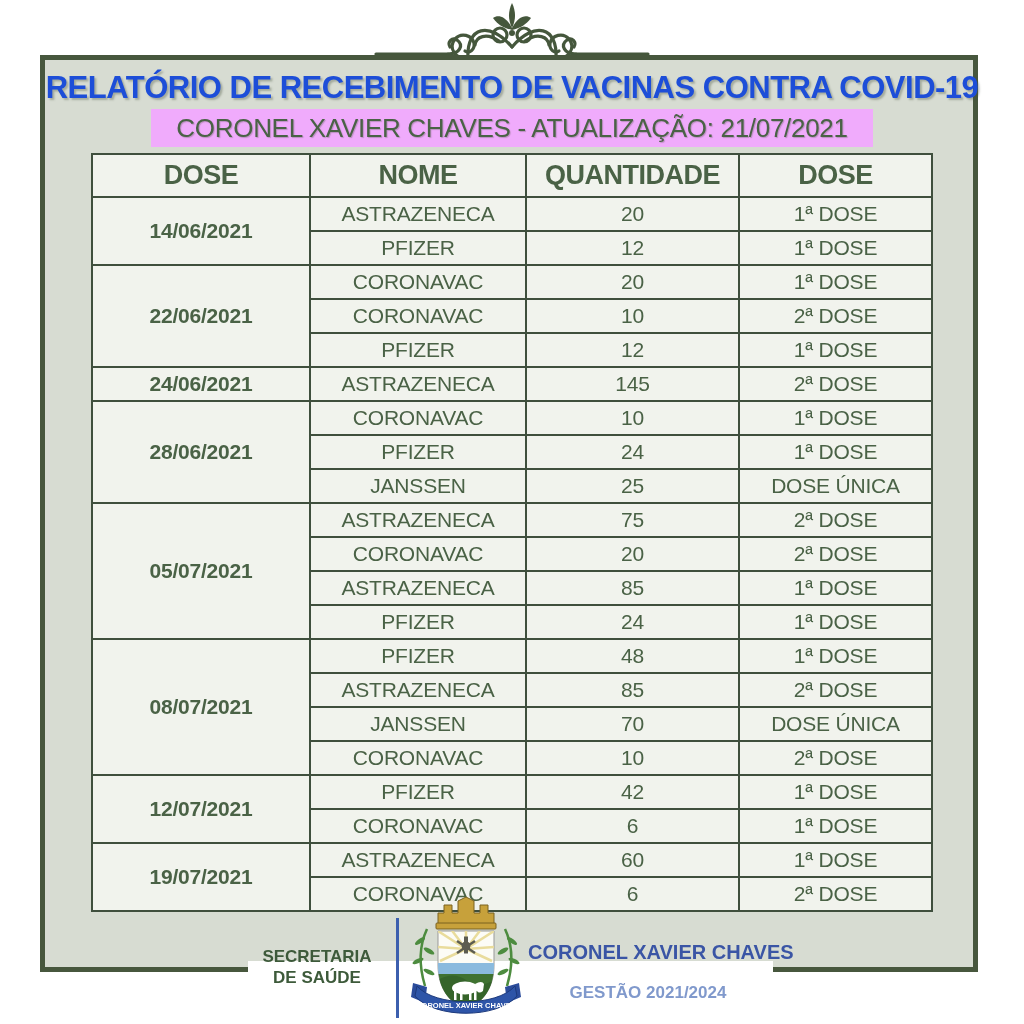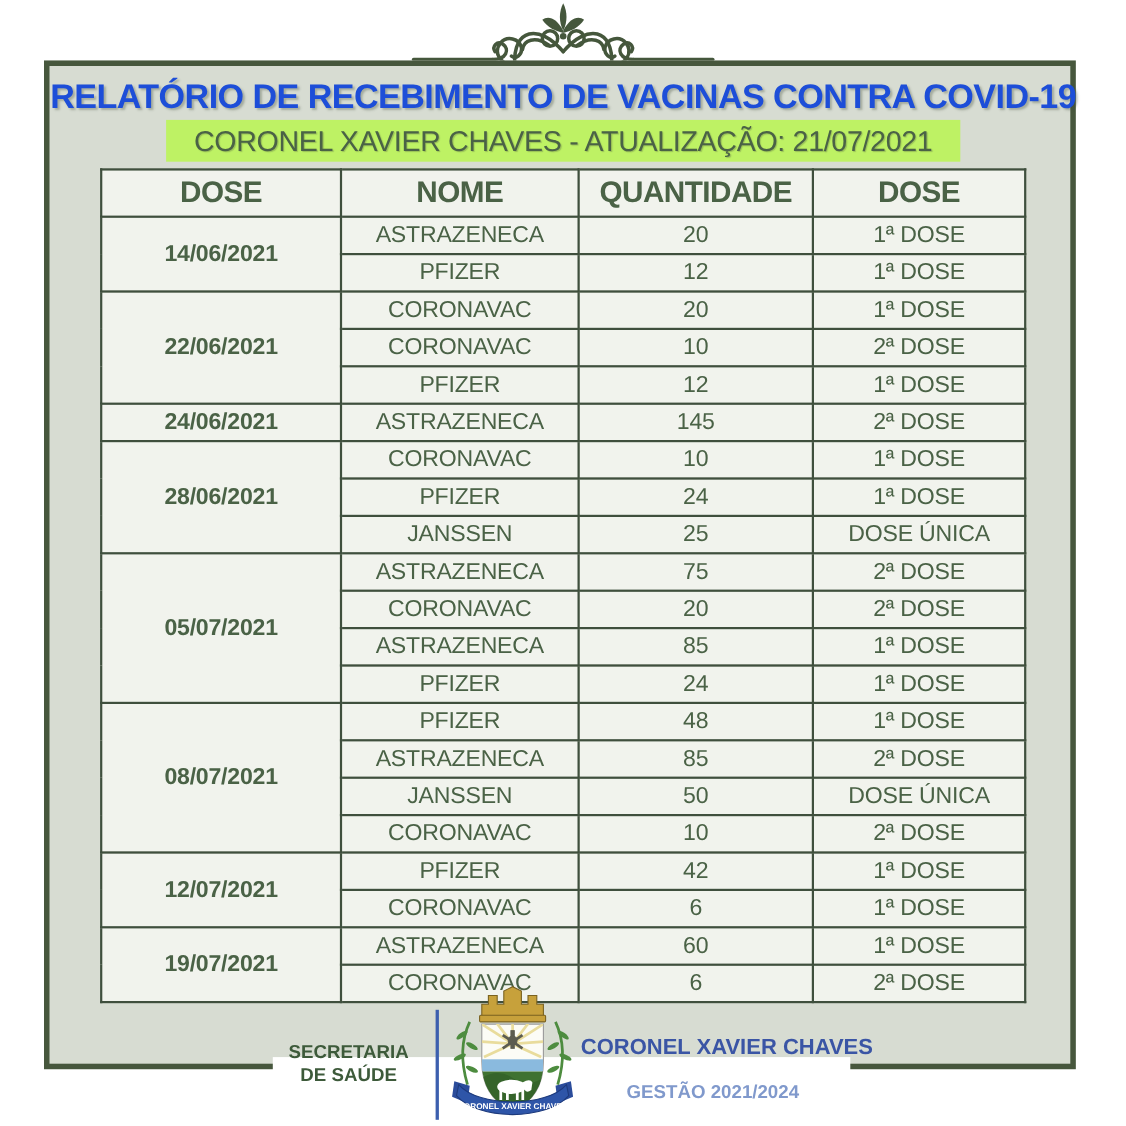--- a/index.html
+++ b/index.html
@@ -12,21 +12,21 @@
     position:absolute;left:40px;top:55px;width:938px;height:917px;
     box-sizing:border-box;border:5px solid #47573d;background:#d7dcd2;
   }
   .title{
     position:absolute;left:45px;width:934px;top:70px;text-align:center;
     font-size:31px;font-weight:bold;color:#1d4ed8;letter-spacing:-0.5px;
     text-shadow:2px 2px 2px rgba(70,80,60,0.35);white-space:nowrap;
   }
   .subtitle{
     position:absolute;left:50%;transform:translateX(-50%);top:109px;width:722px;height:38px;
-    background:#bef264;color:#4a6246;font-size:26px;line-height:38px;text-align:center;
+    background:#f0abfc;color:#4a6246;font-size:26px;line-height:38px;text-align:center;
     letter-spacing:-0.3px;text-shadow:1px 1px 1px rgba(70,80,60,0.3);white-space:nowrap;
   }
   table.report{
     position:absolute;left:91px;top:153px;width:840px;
     border-collapse:collapse;table-layout:fixed;
   }
   table.report th, table.report td{
     border:2px solid #3f4f3d;background:#f1f3ed;color:#4a6246;
     text-align:center;padding:0;overflow:hidden;white-space:nowrap;
   }
@@ -168,21 +168,21 @@
         <td>48</td>
         <td>1ª DOSE</td>
       </tr>
       <tr>
         <td>ASTRAZENECA</td>
         <td>85</td>
         <td>2ª DOSE</td>
       </tr>
       <tr>
         <td>JANSSEN</td>
-        <td>50</td>
+        <td>70</td>
         <td>DOSE ÚNICA</td>
       </tr>
       <tr>
         <td>CORONAVAC</td>
         <td>10</td>
         <td>2ª DOSE</td>
       </tr>
       <tr>
         <td class="date-cell" rowspan="2">12/07/2021</td>
         <td>PFIZER</td>

